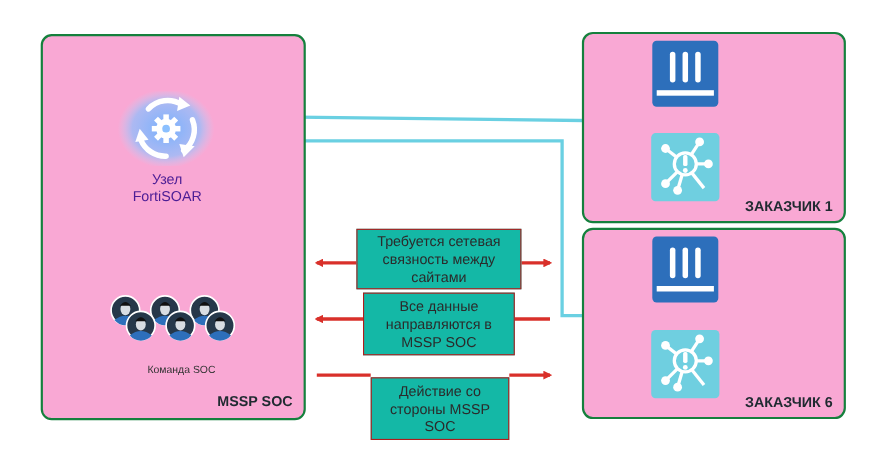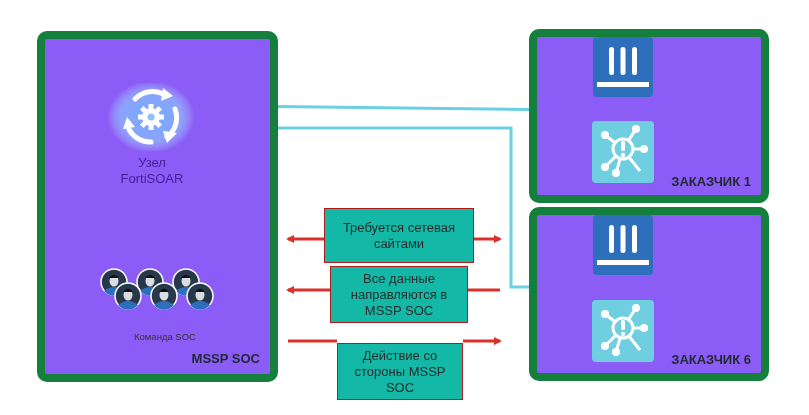--- a/index.html
+++ b/index.html
@@ -1,19 +1,19 @@
 <!DOCTYPE html>
 <html><head>
 <meta charset="utf-8">
 <style>
   html, body { margin:0; padding:0; background:#ffffff; }
   body { width:809px; height:415px; position:relative; overflow:hidden;
          font-family:"Liberation Sans", sans-serif; }
-  .panel { position:absolute; border:8px solid #15803d; border-radius:10px;
-           background:#8b5cf6; box-sizing:border-box; }
+  .panel { position:absolute; border:2px solid #15803d; border-radius:10px;
+           background:#f9a8d4; box-sizing:border-box; }
   .panel-label { position:absolute; font-weight:bold; font-size:13px; color:#1f2a30; }
   svg.lines { position:absolute; left:0; top:0; }
   .note { position:absolute; border:1.5px solid #b01c1c; background:#14b8a6;
           box-sizing:border-box; text-align:center; font-size:13px; line-height:16px;
           color:#2b2b2b; display:flex; align-items:center; justify-content:center; padding:0 13px; }
   .node-label { position:absolute; text-align:center; font-size:13px; line-height:16px; color:#4c1d95; }
   .team-label { position:absolute; font-size:9.5px; color:#333; }
   .icon-box { position:absolute; border-radius:4px; box-sizing:border-box; }
   .fw { background:#2d6fbb; }
   .siem { background:#6fcfe0; }
@@ -135,20 +135,21 @@
         <ellipse cx="100" cy="27" rx="4.5" ry="5.5" fill="#d8dde2"></ellipse>
         <path d="M95,24 Q100,17 105,24 z" fill="#111"></path>
       </g>
     </svg>
 </div>
 <div class="team-label" style="left:134px;top:331px;">Команда SOC</div>
 
 <div class="note" style="left:324px;top:208px;width:150px;height:55px;">
   <div>
     <div>Требуется сетевая</div>
+    <div>связность между</div>
     <div>сайтами</div>
   </div>
 </div>
 <div class="note" style="left:330px;top:266px;width:138px;height:57px;">
   <div>
     <div>Все данные</div>
     <div>направляются в</div>
     <div>MSSP SOC</div>
   </div>
 </div>

